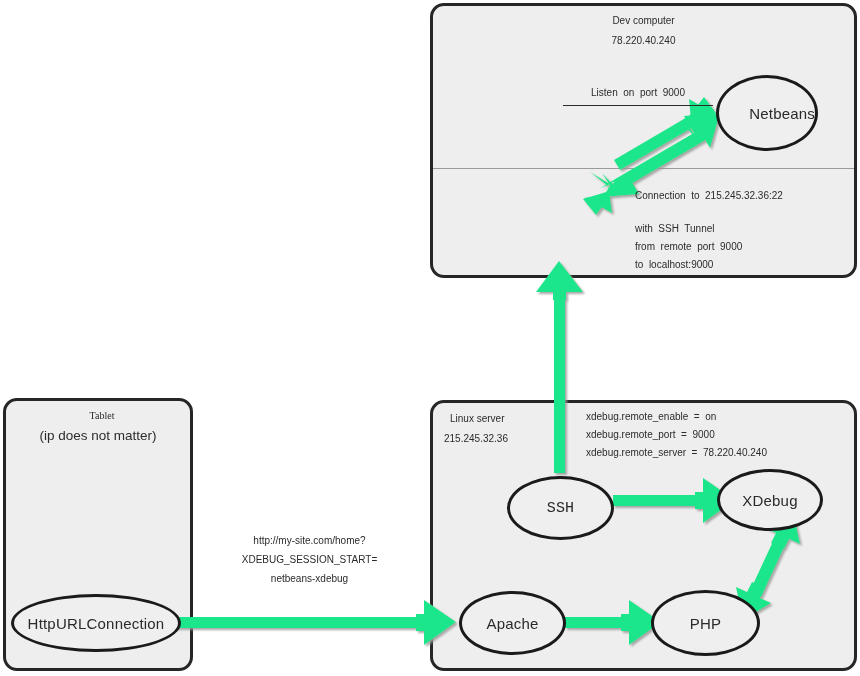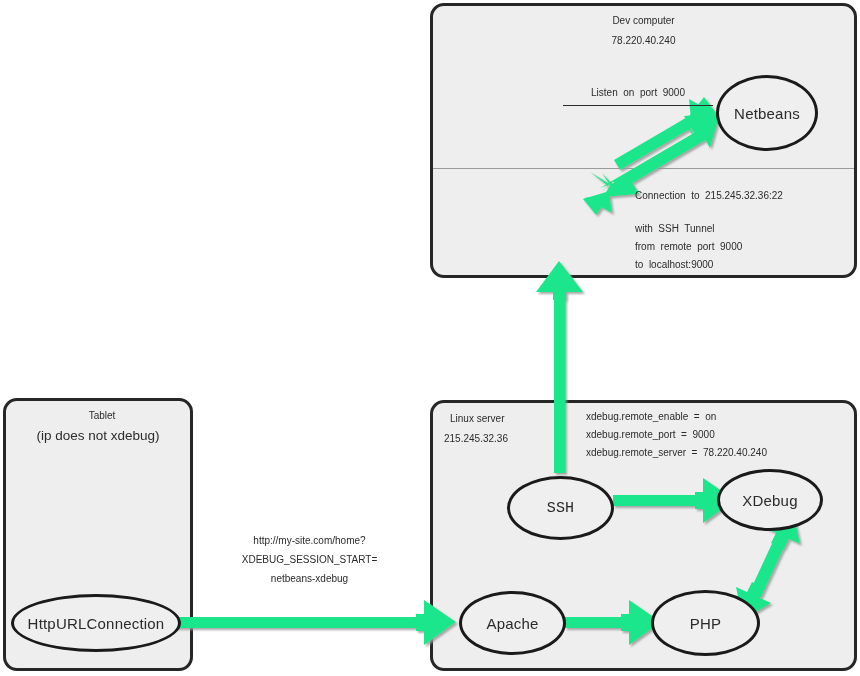--- a/index.html
+++ b/index.html
@@ -131,43 +131,43 @@
 
     <g filter="url(#sh)">
       <rect x="170" y="617" width="250" height="11" fill="#1ee68b"></rect>
       <polygon fill="#1ee68b" points="456,622 424,600 424,614 416,614 416,631 424,631 424,645"></polygon>
     </g>
   </svg>
 
   <div class="label center" style="left:430px; top:12px; width:427px;"><span>Dev computer</span></div>
   <div class="label center" style="left:430px; top:32px; width:427px;">78.220.40.240</div>
 
-  <div class="label center" style="left:3px; top:407px; width:198px;">Tablet</div>
-  <div class="label center" style="left:3px; top:427px; width:190px; font-size:13.5px;">(ip does not xdebug)</div>
+  <div class="label center" style="left:3px; top:407px; width:198px;font-family:Liberation Serif, serif;">Tablet</div>
+  <div class="label center" style="left:3px; top:427px; width:190px; font-size:13.5px;">(ip does not matter)</div>
 
   <div class="label" style="left:450px; top:410px;">Linux server</div>
   <div class="label" style="left:444px; top:430px;">215.245.32.36</div>
 
   <div class="label underline-rule" style="left:563px; top:84px; width:150px; text-align:center;">Listen  on  port  9000</div>
 
   <div class="label" style="left:635px; top:187px;">Connection  to  215.245.32.36:22</div>
 
   <div class="label" style="left:635px; top:220px;text-align:center;">with  SSH  Tunnel</div>
   <div class="label" style="left:635px; top:238px;">from  remote  port  9000</div>
   <div class="label" style="left:635px; top:256px;">to  localhost:9000</div>
 
   <div class="label" style="left:586px; top:408px;">xdebug.remote_enable  =  on</div>
   <div class="label" style="left:586px; top:426px;">xdebug.remote_port  =  9000</div>
   <div class="label" style="left:586px; top:444px;text-align:center;">xdebug.remote_server  =  78.220.40.240</div>
 
   <div class="label center" style="left:196px; top:532px; width:227px;">http://my-site.com/home?</div>
   <div class="label center" style="left:196px; top:551px; width:227px;">XDEBUG_SESSION_START=</div>
   <div class="label center" style="left:196px; top:570px; width:227px;">netbeans-xdebug</div>
 
-  <div class="node" style="left:716px; top:75px; width:102px; height:76px;">
+  <div class="node" style="left:716px; top:75px; width:102px; height:76px;justify-content:flex-end;">
     <span>Netbeans</span>
   </div>
 
 
   <div class="node" style="left:11px; top:594px; width:170px; height:58px;">
     <span>HttpURLConnection</span>
   </div>
 
   <div class="node" style="left:507px; top:476px; width:107px; height:64px;font-family:Liberation Mono, monospace;">
     <span>SSH</span>

